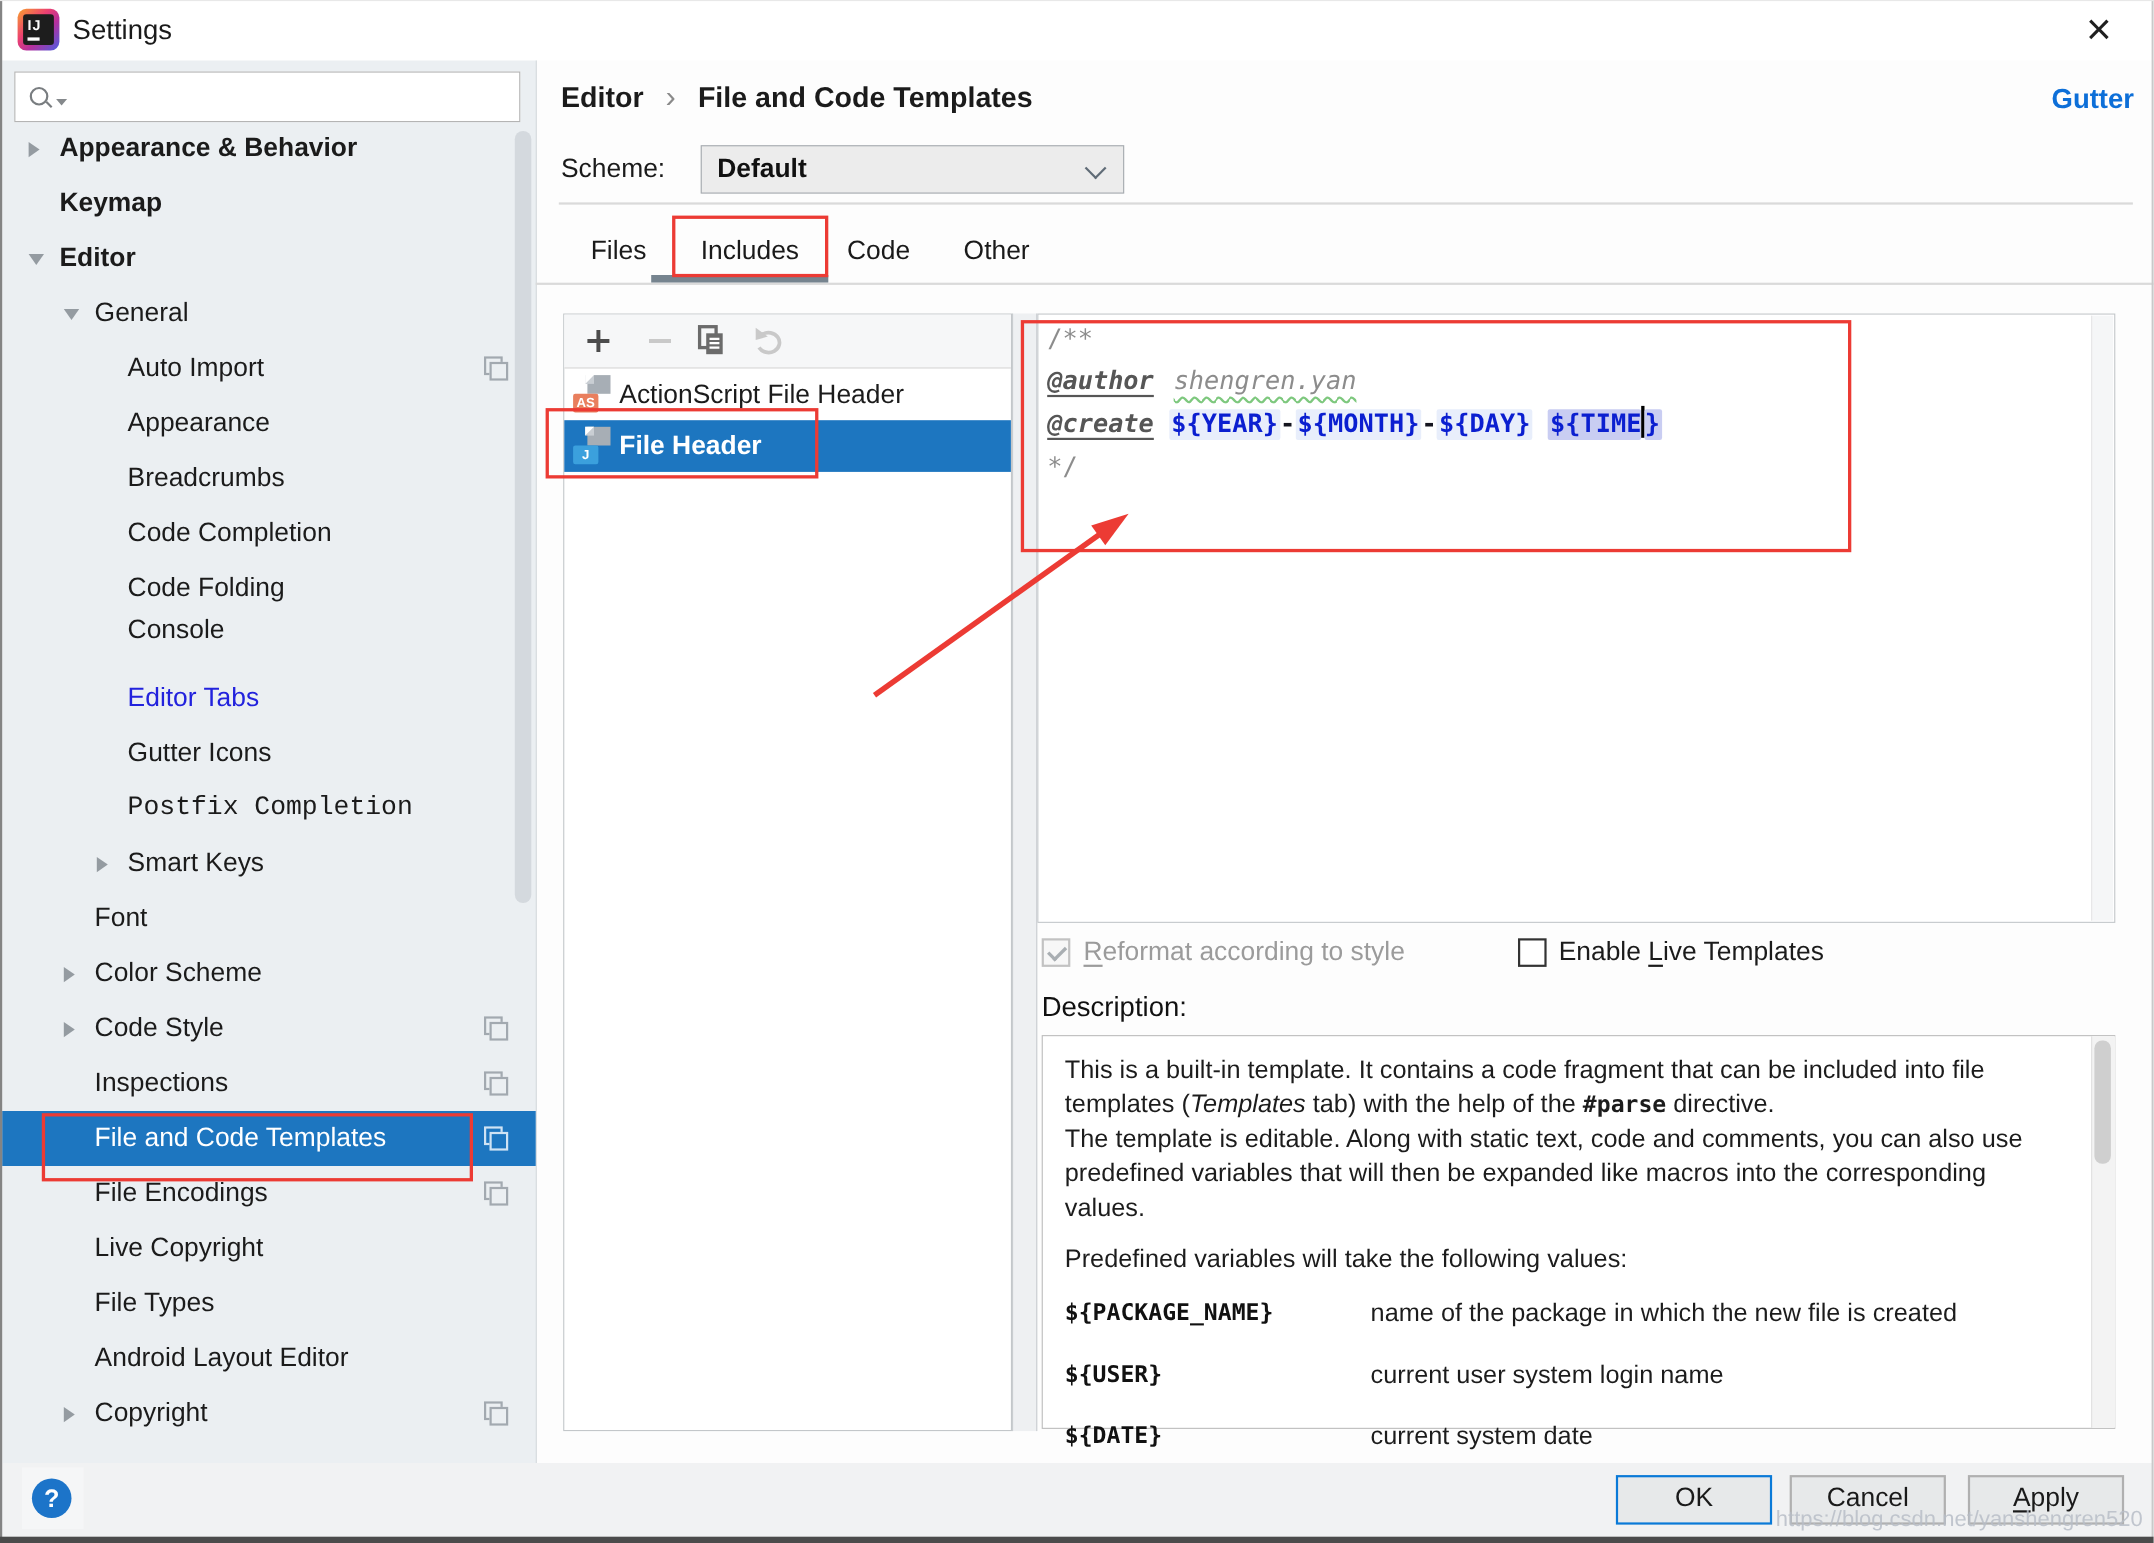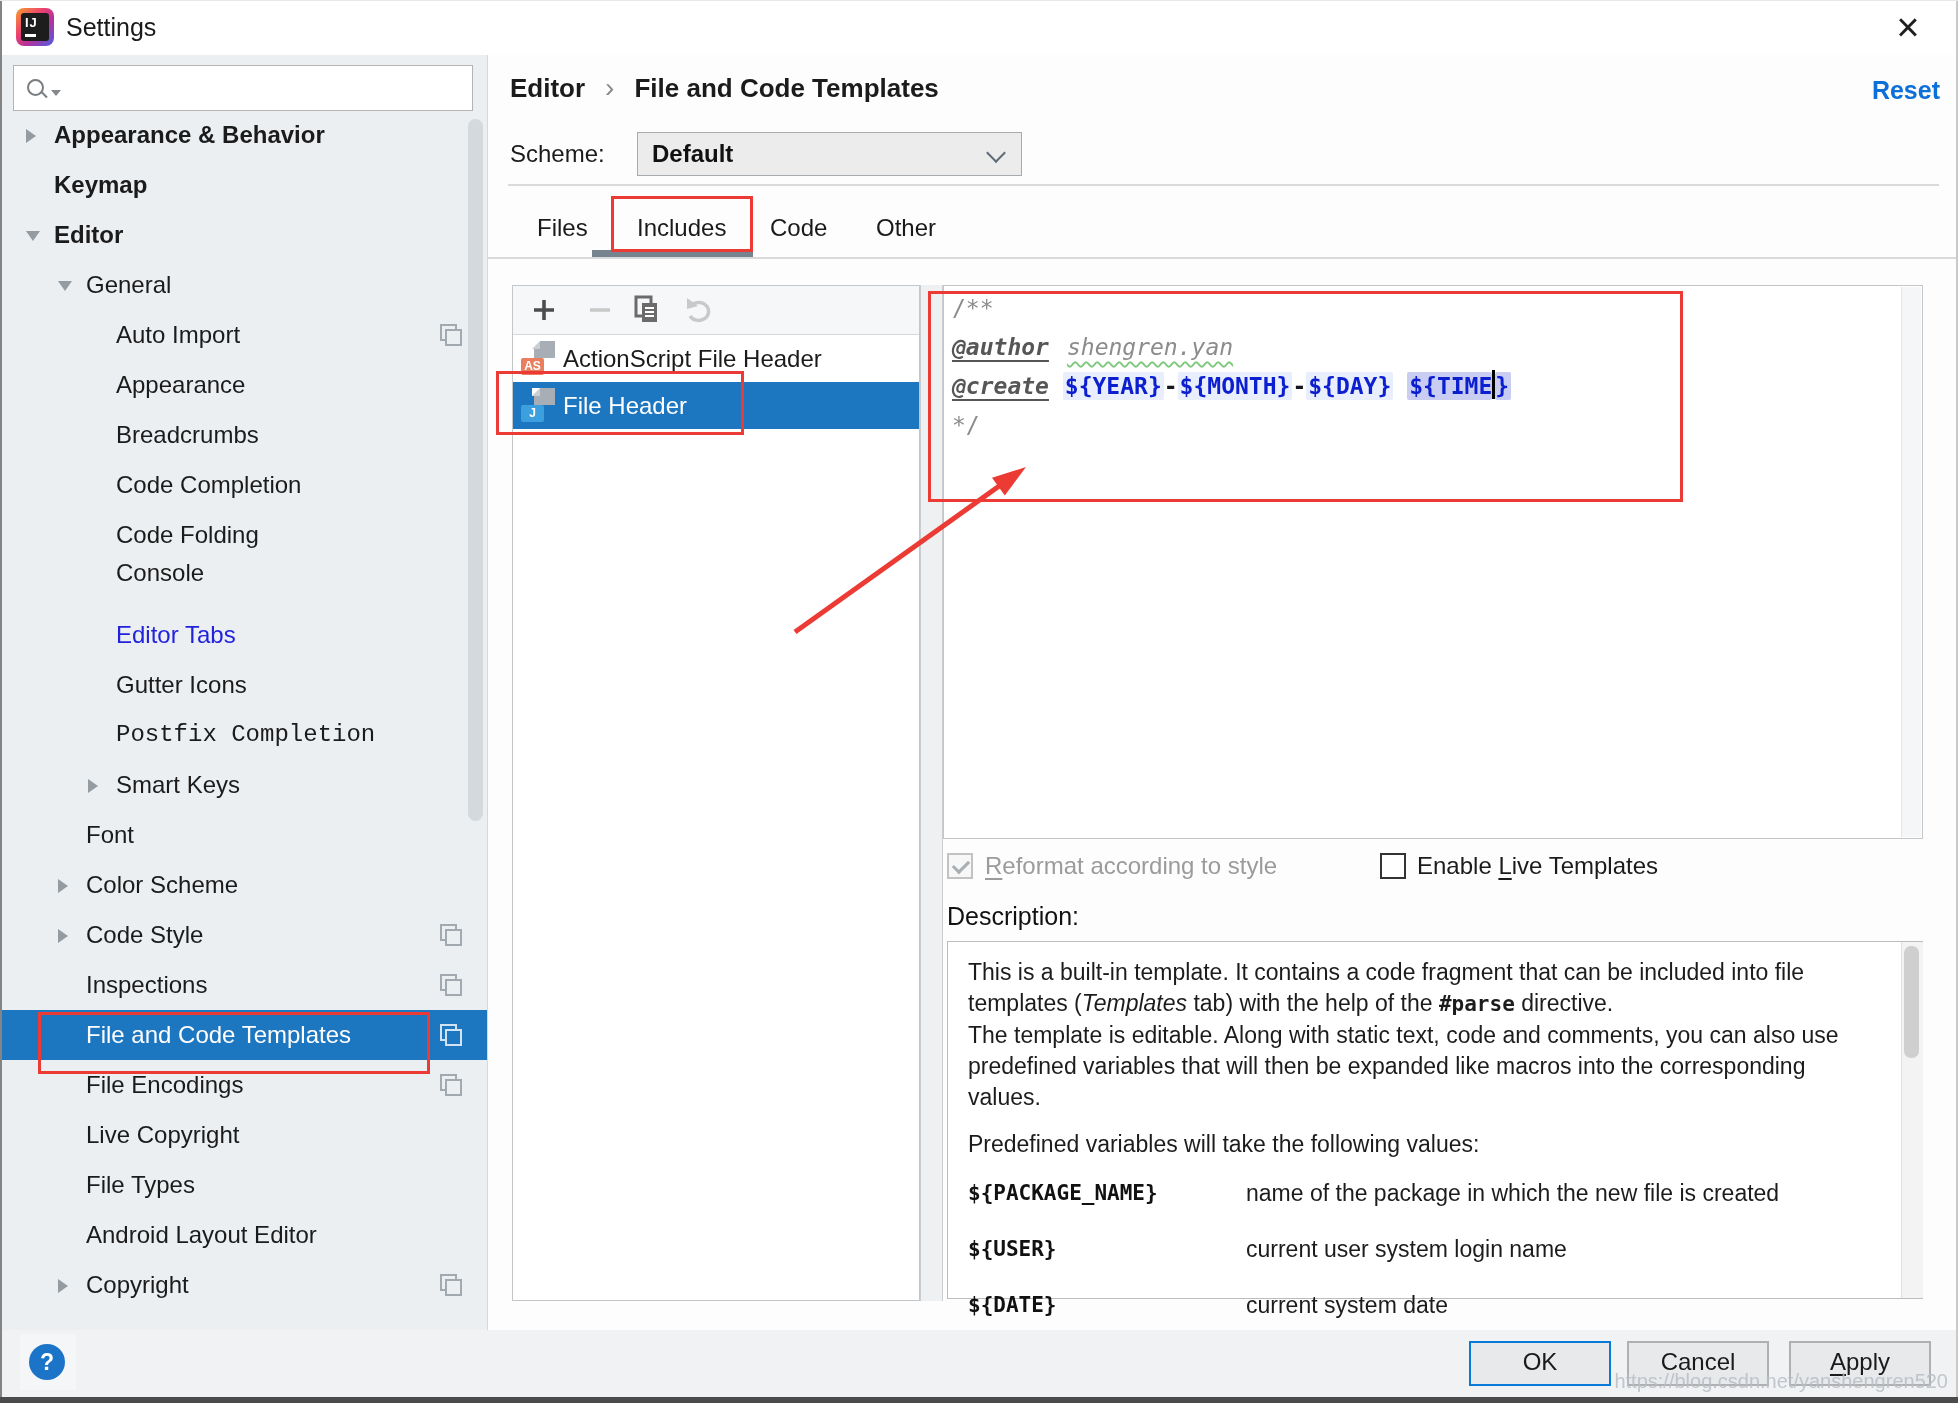--- a/index.html
+++ b/index.html
@@ -65,21 +65,21 @@
   .tab-underline{position:absolute;left:592px;top:250px;width:161px;height:7px;background:#76848f;}
 
   
   .list-panel{position:absolute;left:512px;top:285px;width:408px;height:1016px;background:#fff;
     border:1px solid #c3c7ca;box-sizing:border-box;}
   .list-toolbar{position:absolute;left:0;top:0;width:100%;height:48px;background:#f6f7f8;border-bottom:1px solid #d8d8d8;}
   .tb-btn{position:absolute;top:8px;width:34px;height:32px;}
   .list-row{position:absolute;left:0;width:100%;height:47px;}
   .list-row .txt{position:absolute;left:50px;top:0;line-height:47px;font-size:24px;white-space:nowrap;}
   .list-row.selected{background:#1d76c0;}
-  .list-row.selected .txt{color:#fff;font-weight:normal;}
+  .list-row.selected .txt{color:#fff;font-weight:bold;}
   .file-ic{position:absolute;left:8px;top:6px;width:36px;height:36px;}
   .file-ic .page{position:absolute;right:2px;top:0;width:21px;height:17px;background:#a7aeb5;}
   .file-ic .fold{position:absolute;right:17px;top:0;width:0;height:0;border-bottom:8px solid #c9ced3;
     border-left:8px solid #fff;}
   .file-ic .bdg{position:absolute;left:0;bottom:2px;width:23px;height:17px;border-radius:2px;color:#fff;
     font-size:12px;font-weight:bold;text-align:center;line-height:17px;font-family:"Liberation Sans",sans-serif;}
   .lane{position:absolute;left:920px;top:285px;width:23px;height:1016px;background:#eef0f2;
     border-left:1px solid #c9cdd0;border-right:1px solid #c9cdd0;box-sizing:border-box;}
 
   
@@ -256,21 +256,21 @@
 
   <div class="footer">
     <div class="help-sq">
       <div class="help-btn">?</div>
     </div>
   </div>
 
   <div class="breadcrumb">
     <span>Editor</span><span class="crumb-sep">›</span><span>File and Code Templates</span>
   </div>
-  <div class="reset-link">Reset</div>
+  <div class="reset-link">Gutter</div>
 
   <div class="scheme-label">Scheme:</div>
   <div class="scheme-dd">
     <span class="val">Default</span>
     <span class="dd-chev"></span>
   </div>
   <div class="sep1"></div>
 
   <div id="tabs-host">
       <div class="tab" style="left: 537px;">Files</div>

